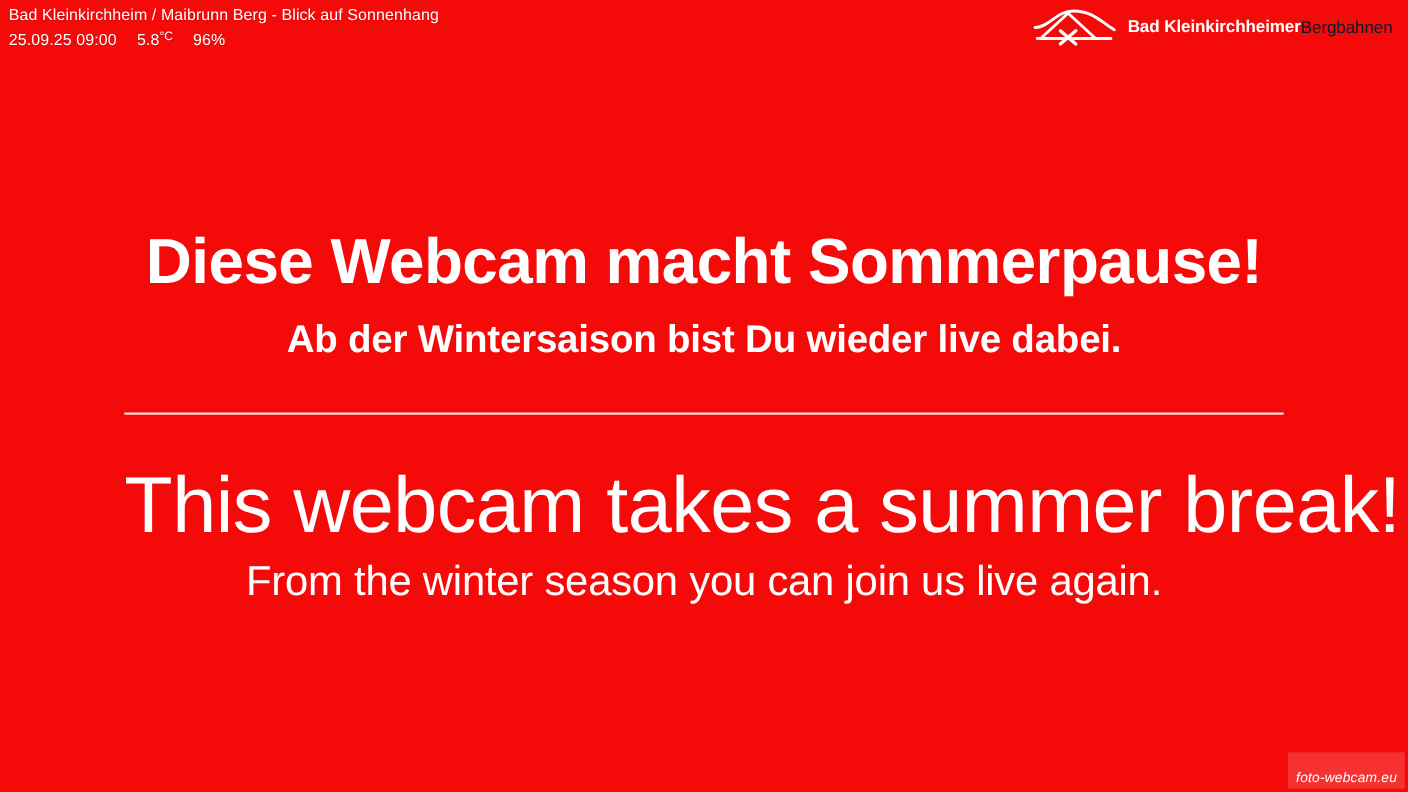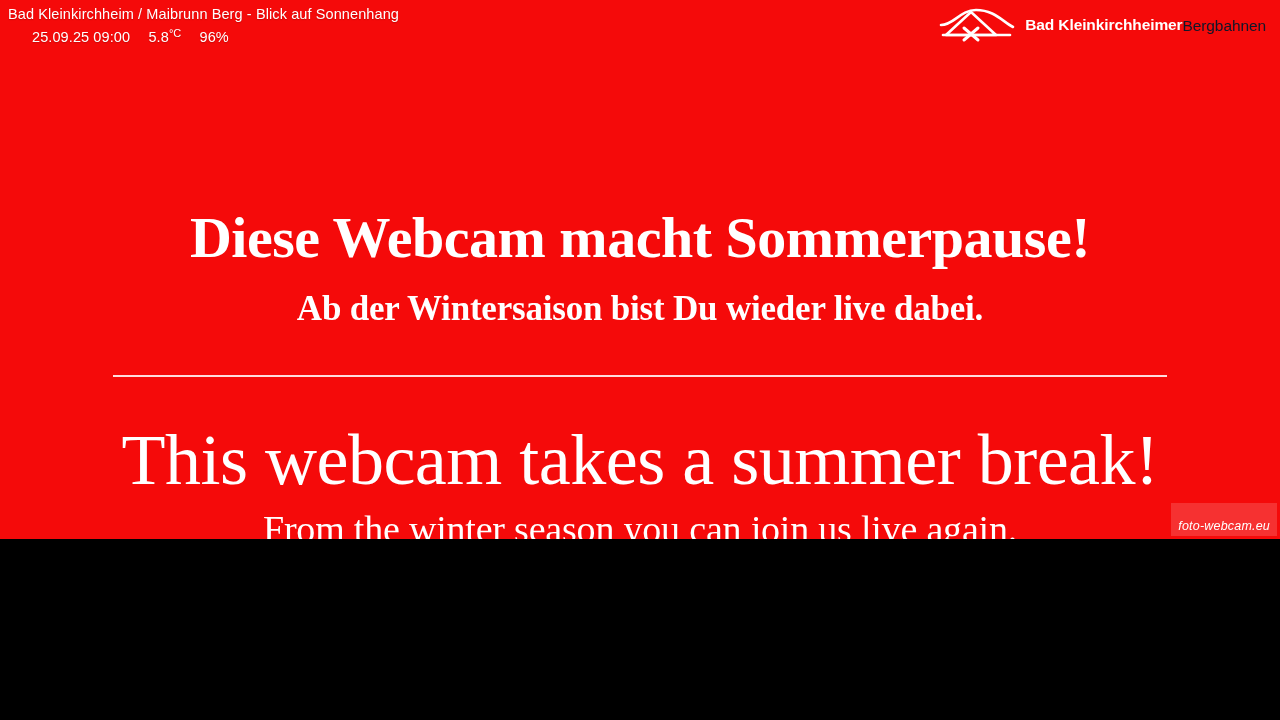--- a/index.html
+++ b/index.html
@@ -3,21 +3,21 @@
 <meta charset="utf-8">
 <style>
   html, body {
     margin: 0;
     padding: 0;
     background: #000;
   }
   .screen {
     position: relative;
     width: 1280px;
-    height: 539px;
+    height: 720px;
     overflow: hidden;
     background: #f50a0a;
     font-family: "Liberation Sans", sans-serif;
     -webkit-font-smoothing: antialiased;
   }
 
   
   .cam-header {
     position: absolute;
     left: 8px;
@@ -32,21 +32,20 @@
     font-weight: 400;
     letter-spacing: 0.1px;
     white-space: nowrap;
   }
   .cam-header .cam-meta {
     font-size: 14.5px;
     font-weight: 400;
     letter-spacing: 0.1px;
     white-space: nowrap;
     margin-top: 1px;
-    margin-left: 24px;
   }
   .cam-meta .meta-sep {
     display: inline-block;
     width: 10px;
   }
   .deg-sym {
     font-size: 11px;
     vertical-align: 5px;
     letter-spacing: 0;
   }
@@ -99,21 +98,20 @@
     display: flex;
     flex-direction: column;
     align-items: center;
     justify-content: center;
     z-index: 3;
   }
   .msg-inner {
     width: 1054px;
     margin-top: 38px;
     text-align: center;
-    font-family: Liberation Serif, serif;
   }
   .msg-block {
     text-align: center;
     color: #ffffff;
   }
   .msg-headline {
     font-size: 58px;
     line-height: 1.05;
     letter-spacing: -0.5px;
     white-space: nowrap;

